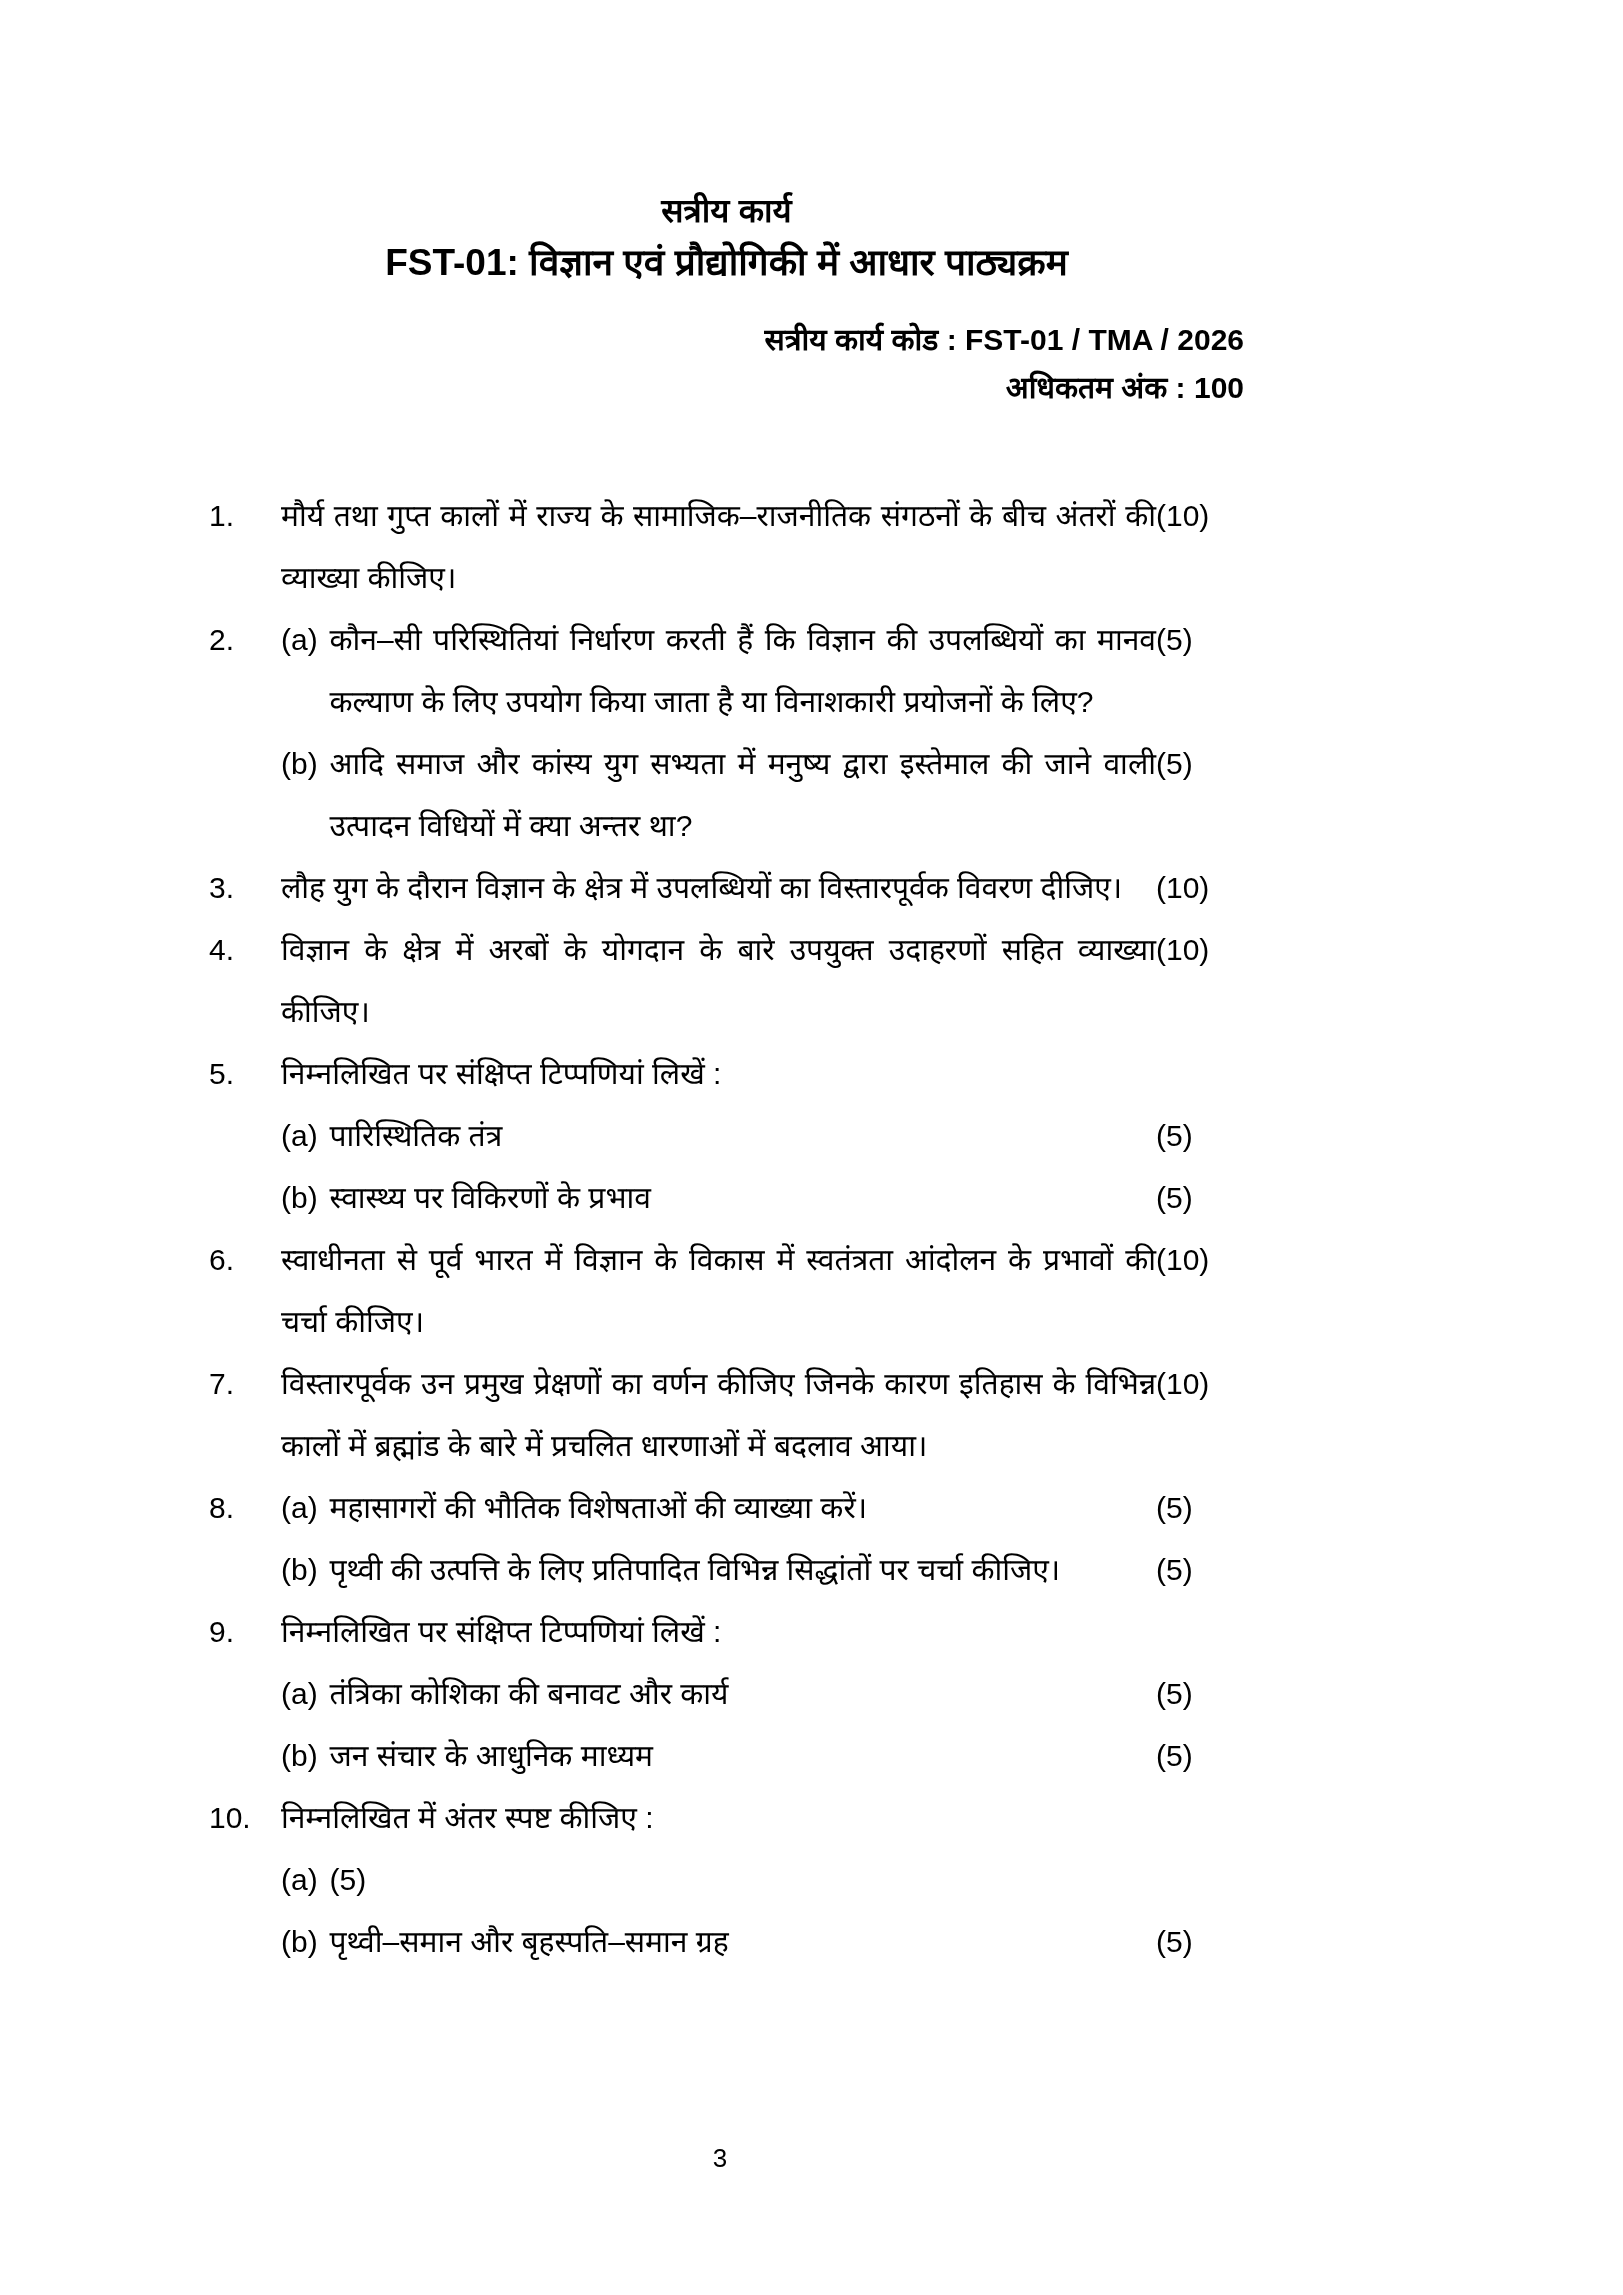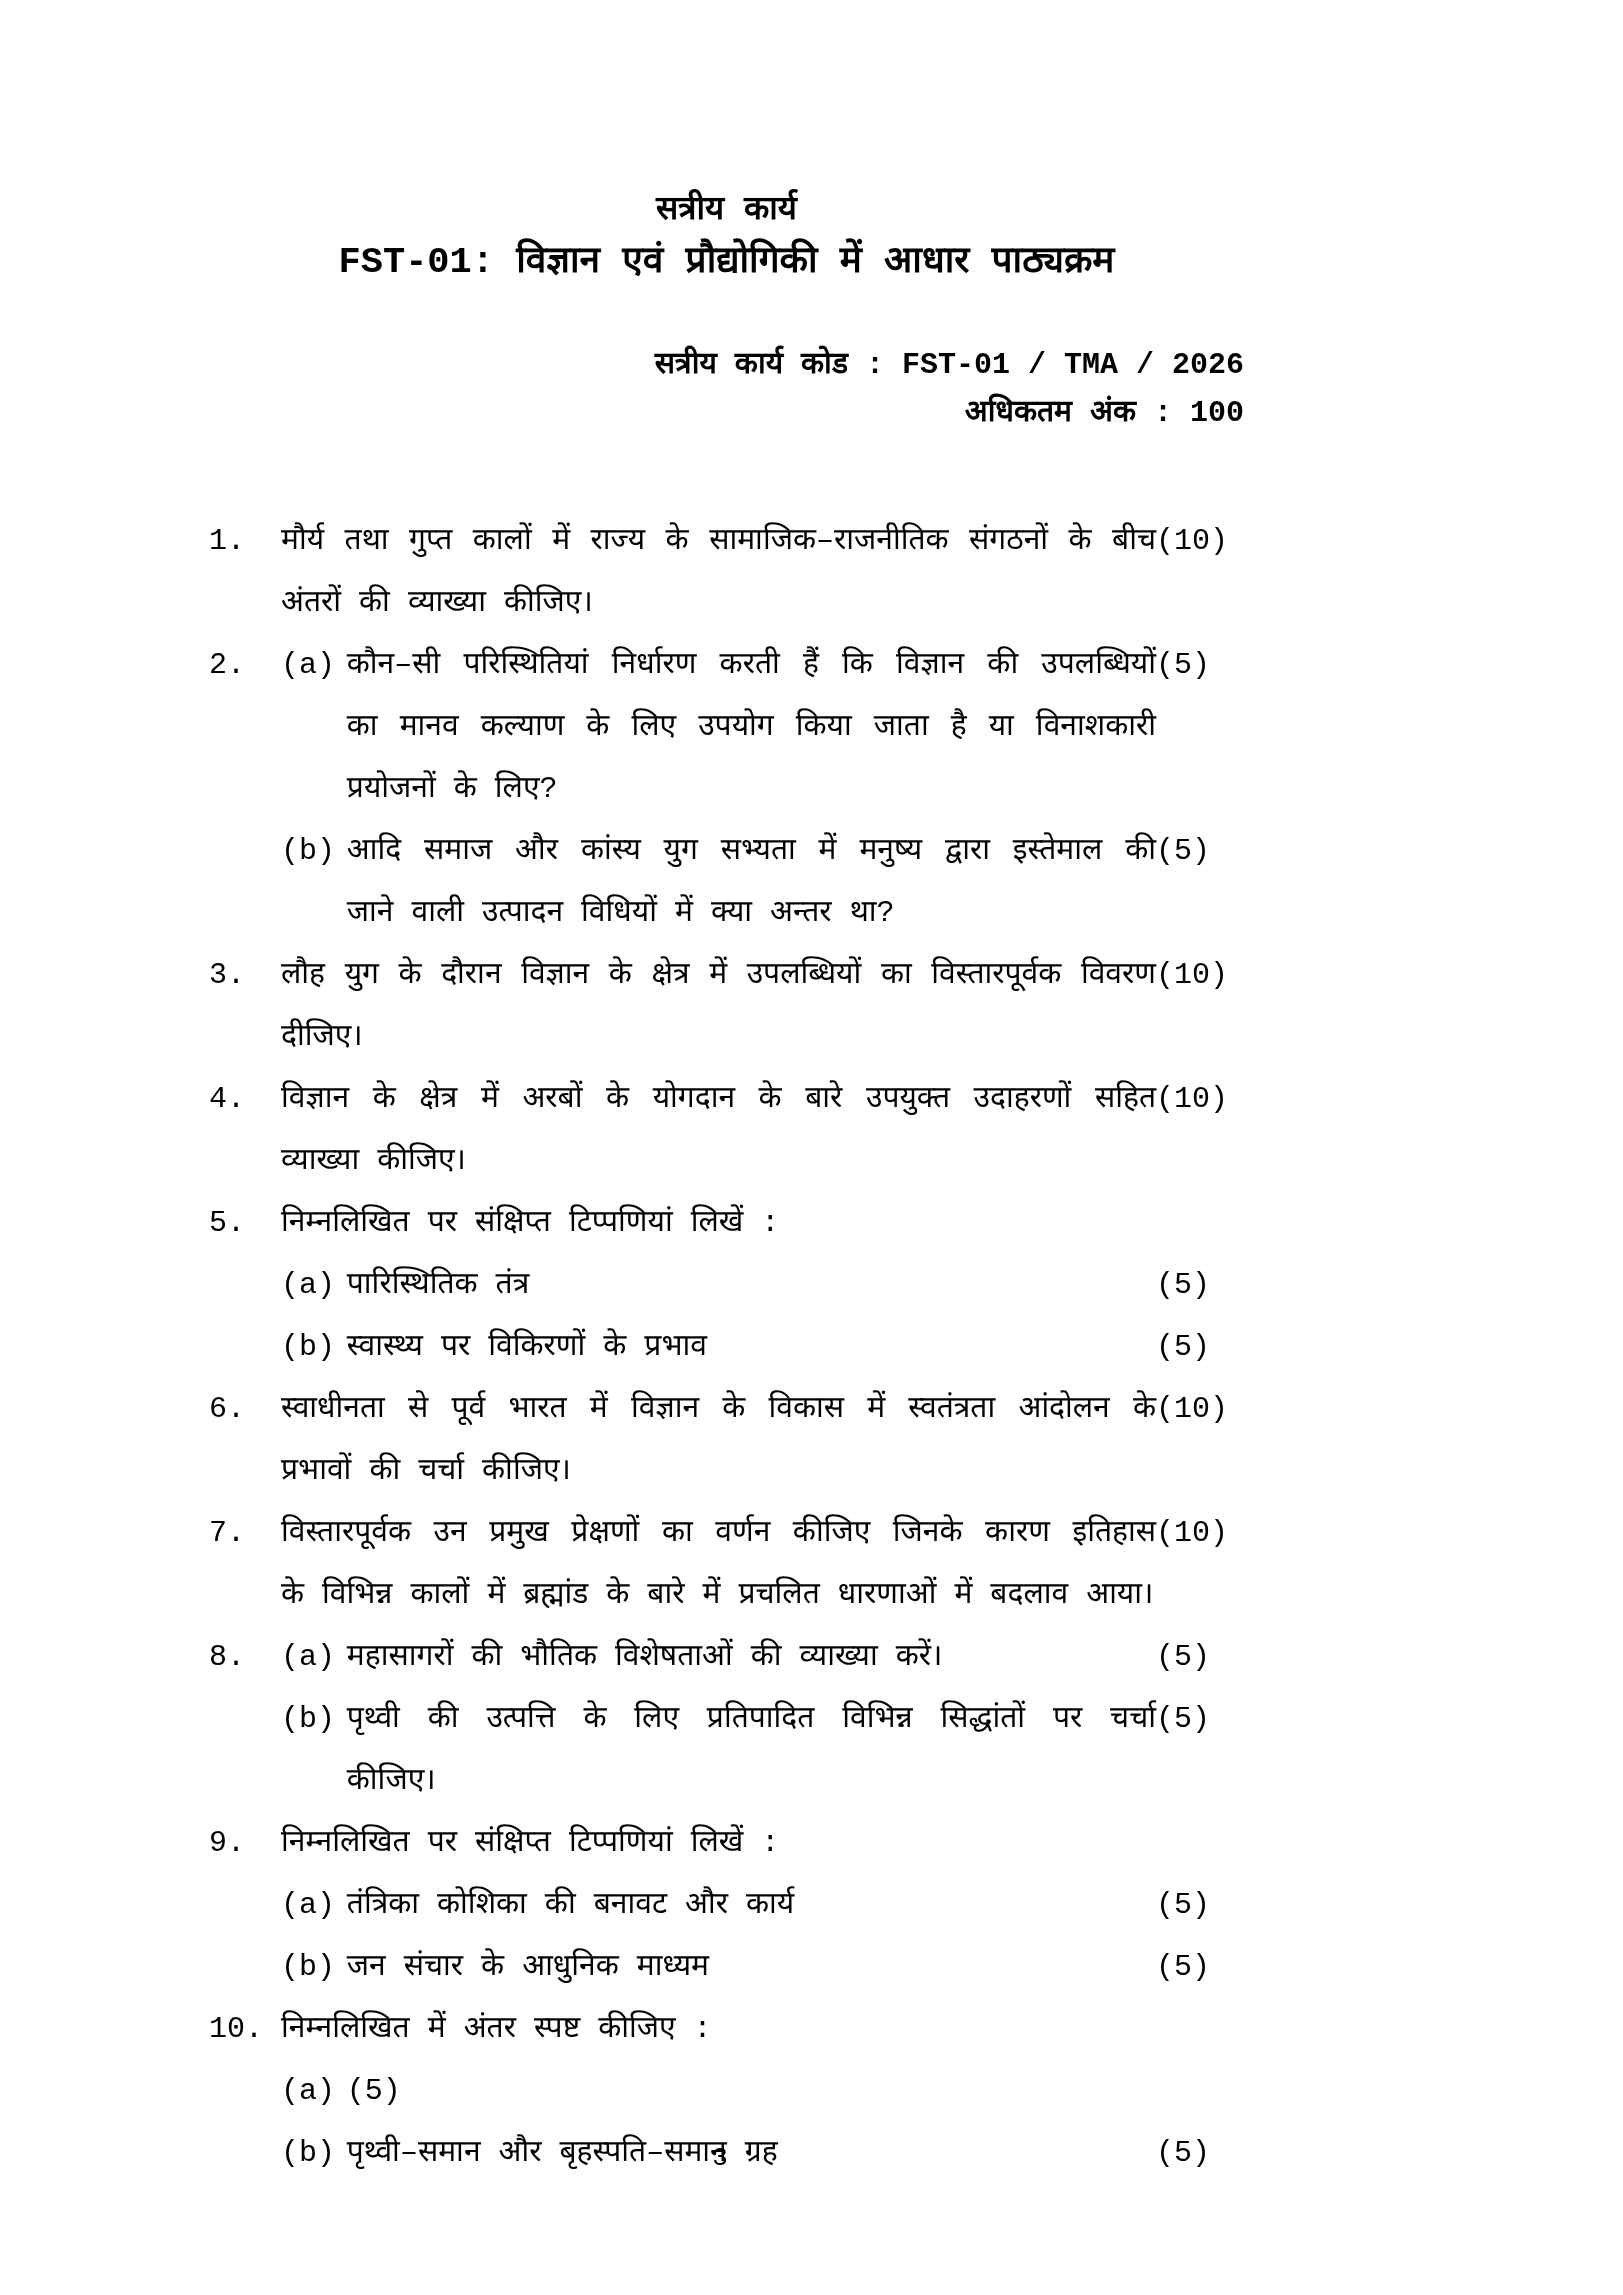--- a/index.html
+++ b/index.html
@@ -9,36 +9,35 @@
     font-family: "Liberation Sans", sans-serif;
     -webkit-font-smoothing: antialiased;
   }
   .page {
     position: relative;
     width: 1440px; height: 2295px;
     box-sizing: border-box;
     padding: 187px 196px 0 209px;
     background: #ffffff;
     overflow: hidden;
-    font-family: Liberation Mono, monospace;
   }
   .doc-title {
     text-align: center;
     font-weight: 700;
     font-size: 33px;
     line-height: 48px;
   }
   .doc-subtitle {
     text-align: center;
     font-weight: 700;
     font-size: 37px;
     line-height: 55px;
   }
   .meta {
-    margin-top: 51px;
+    margin-top: 26px;
     text-align: right;
     font-weight: 700;
     font-size: 30px;
     line-height: 48px;
   }
   .questions {
     margin-top: 73px;
     font-size: 30px;
     font-weight: 400;
   }

